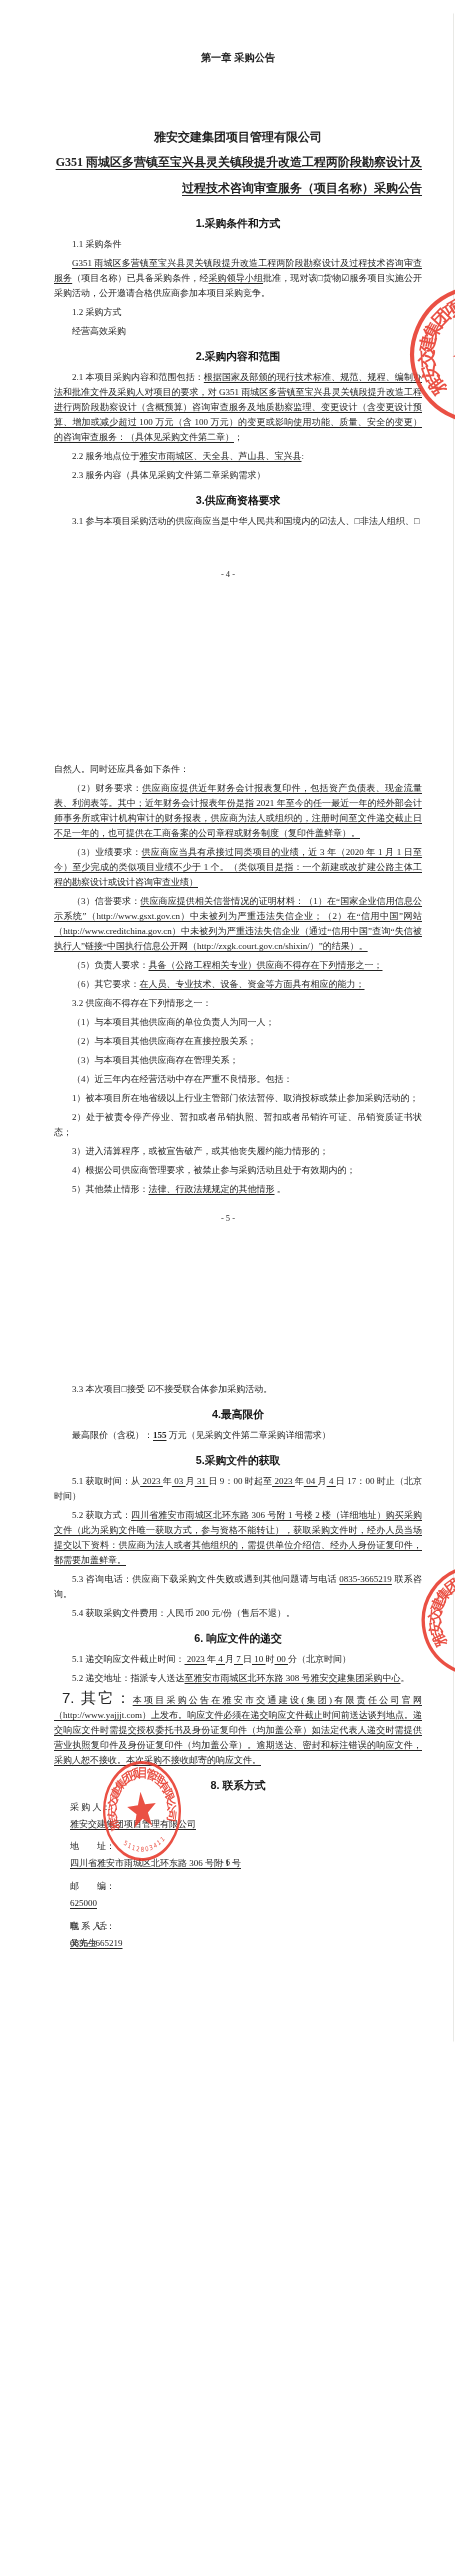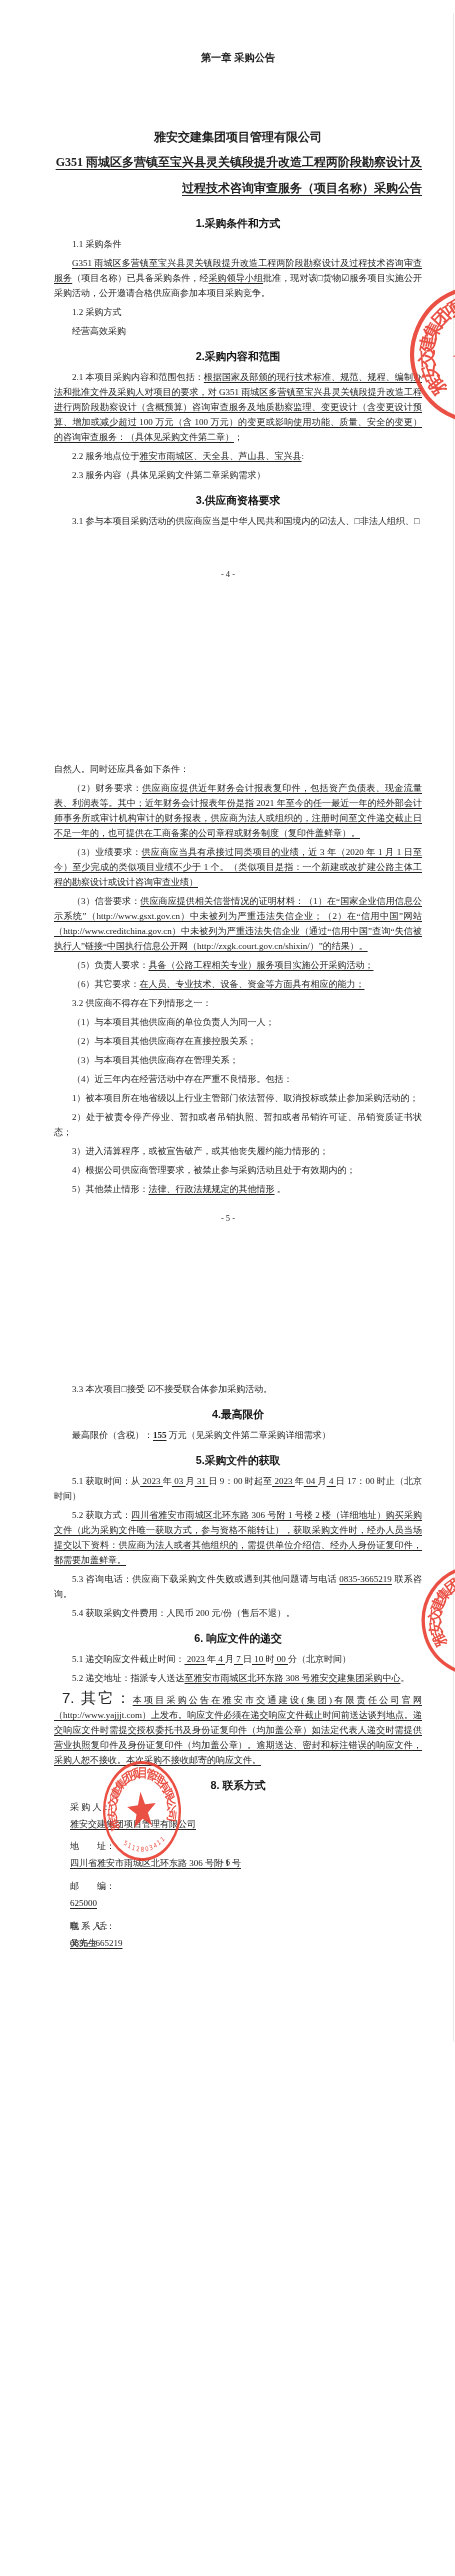--- a/index.html
+++ b/index.html
@@ -53,21 +53,21 @@
       <div class="blk para">2.3 服务内容（具体见采购文件第二章采购需求）</div>
       <div class="h2 blk">3.供应商资格要求</div>
       <div class="blk para">3.1 参与本项目采购活动的供应商应当是中华人民共和国境内的☑法人、□非法人组织、□</div>
     </div>
     <div class="pagenum" style="top: 569px;">- 4 -</div>
     <div class="page" style="top: 730px; margin-top: 28px;">
       <div class="blk">自然人。同时还应具备如下条件：</div>
       <div class="blk para"><span>（2）财务要求：</span><span class="u">供应商应提供近年财务会计报表复印件，包括资产负债表、现金流量表、利润表等。其中；近年财务会计报表年份是指 2021 年至今的任一最近一年的经外部会计师事务所或审计机构审计的财务报表，供应商为法人或组织的，注册时间至文件递交截止日不足一年的，也可提供在工商备案的公司章程或财务制度（复印件盖鲜章）。</span></div>
       <div class="blk para"><span>（3）业绩要求：</span><span class="u">供应商应当具有承接过同类项目的业绩，近 3 年（2020 年 1 月 1 日至今）至少完成的类似项目业绩不少于 1 个。（类似项目是指：一个新建或改扩建公路主体工程的勘察设计或设计咨询审查业绩）</span></div>
       <div class="blk para"><span>（3）信誉要求：</span><span class="u">供应商应提供相关信誉情况的证明材料：（1）在“国家企业信用信息公示系统”（http://www.gsxt.gov.cn）中未被列为严重违法失信企业；（2）在“信用中国”网站（http://www.creditchina.gov.cn）中未被列为严重违法失信企业（通过“信用中国”查询“失信被执行人”链接“中国执行信息公开网（http://zxgk.court.gov.cn/shixin/）”的结果）。</span></div>
-      <div class="blk para"><span>（5）负责人要求：</span><span class="u">具备（公路工程相关专业）服务项目实施公开采购活动；</span></div>
+      <div class="blk para"><span>（5）负责人要求：</span><span class="u">具备（公路工程相关专业）供应商不得存在下列情形之一；</span></div>
       <div class="blk para"><span>（6）其它要求：</span><span class="u">在人员、专业技术、设备、资金等方面具有相应的能力；</span></div>
       <div class="blk para">3.2 供应商不得存在下列情形之一：</div>
       <div class="blk para">（1）与本项目其他供应商的单位负责人为同一人；</div>
       <div class="blk para">（2）与本项目其他供应商存在直接控股关系；</div>
       <div class="blk para">（3）与本项目其他供应商存在管理关系；</div>
       <div class="blk para">（4）近三年内在经营活动中存在严重不良情形。包括：</div>
       <div class="blk para">1）被本项目所在地省级以上行业主管部门依法暂停、取消投标或禁止参加采购活动的；</div>
       <div class="blk para">2）处于被责令停产停业、暂扣或者吊销执照、暂扣或者吊销许可证、吊销资质证书状态；</div>
       <div class="blk para">3）进入清算程序，或被宣告破产，或其他丧失履约能力情形的；</div>
       <div class="blk para">4）根据公司供应商管理要求，被禁止参与采购活动且处于有效期内的；</div>

